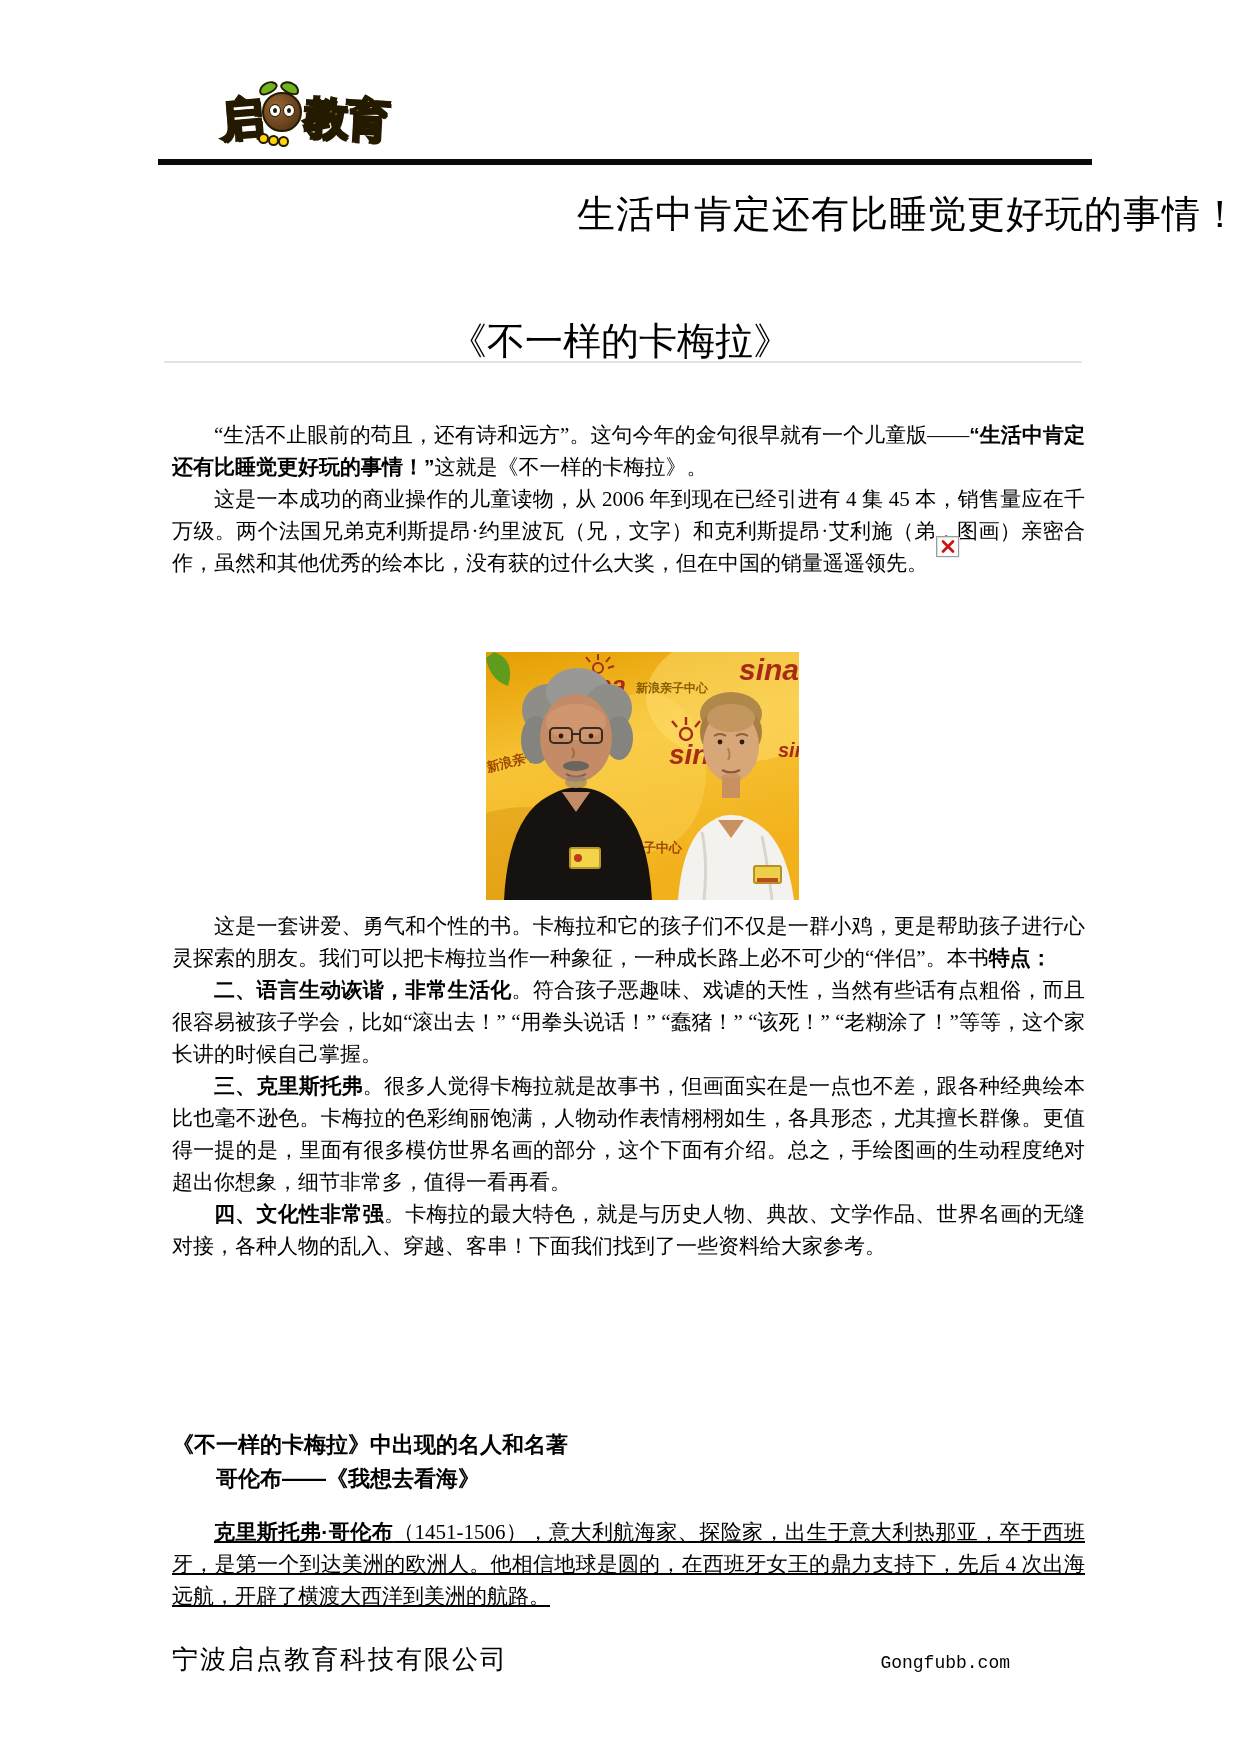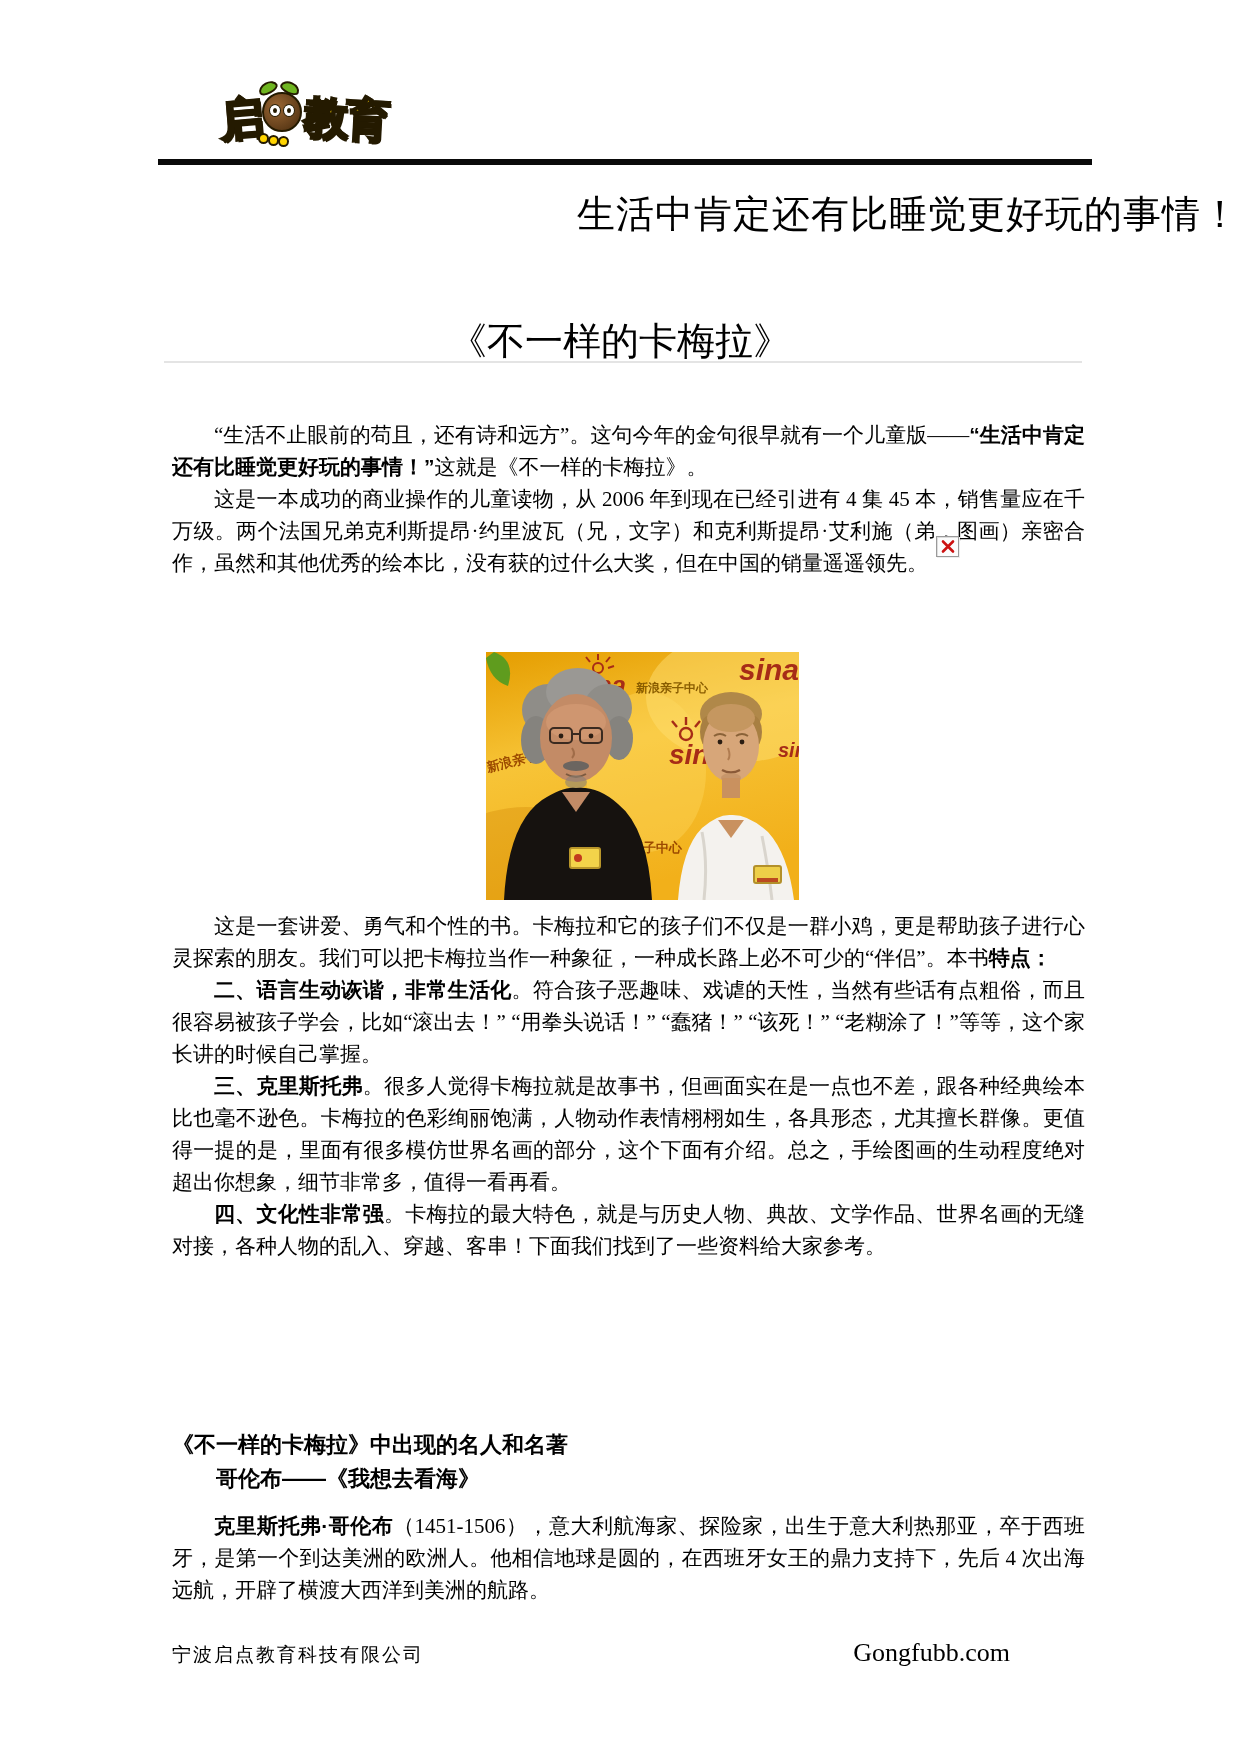--- a/index.html
+++ b/index.html
@@ -47,37 +47,37 @@
 
   
   .bodytext { font-size:21px; line-height:32px; text-align:justify; }
   .bodytext p { text-indent:2em; }
   .hei { font-family:"Liberation Sans","DejaVu Sans",sans-serif; font-weight:700; }
   .block1 { position:absolute; left:172px; top:419px; width:913px; }
   .block2 { position:absolute; left:172px; top:910px; width:913px; }
   .block3 { position:absolute; left:172px; top:1428px; width:913px; }
   .h2-line { font-family:"Liberation Sans","DejaVu Sans",sans-serif; font-weight:700; font-size:22px; line-height:34px; }
   .h3-line { font-family:"Liberation Sans","DejaVu Sans",sans-serif; font-weight:700; font-size:22px; line-height:34px; text-indent:2em; }
-  .block3 p { margin-top:14px; }
+  .block3 p { margin-top:20px;text-decoration:underline; }
 
   
   .broken-img { display:inline-block; width:23px; height:21px; background:#fcfcfc;
     border:1px solid #9a9a9a; box-shadow:inset 1px 1px 0 #ddd, 1px 1px 0 #eee;
     position:relative; top:-13px; margin:0 6px 0 8px; vertical-align:baseline; }
   .broken-img svg { position:absolute; left:3px; top:2px; }
 
   
   .photo { position:absolute; left:486px; top:652px; width:313px; height:248px; }
   .photo svg { display:block; }
 
   
   .footer { position:absolute; left:172px; top:1614px; width:913px;
     display:flex; justify-content:space-between; align-items:baseline; padding-right:75px; }
-  .footer-company { font-size:19px; letter-spacing:2px;margin-top:28px; }
-  .footer-site { font-family:Liberation Serif, serif; font-size:26px; }
+  .footer-company { font-size:26px; letter-spacing:2px;margin-top:28px; }
+  .footer-site { font-family:Liberation Mono, monospace; font-size:18px; }
 </style>
 </head>
 <body>
 
 <div class="page">
 
   <div class="logo">
     <span class="logo-ch logo-qi">启</span>
     <span class="logo-seed">
       <span class="leaf leaf-l"></span>

